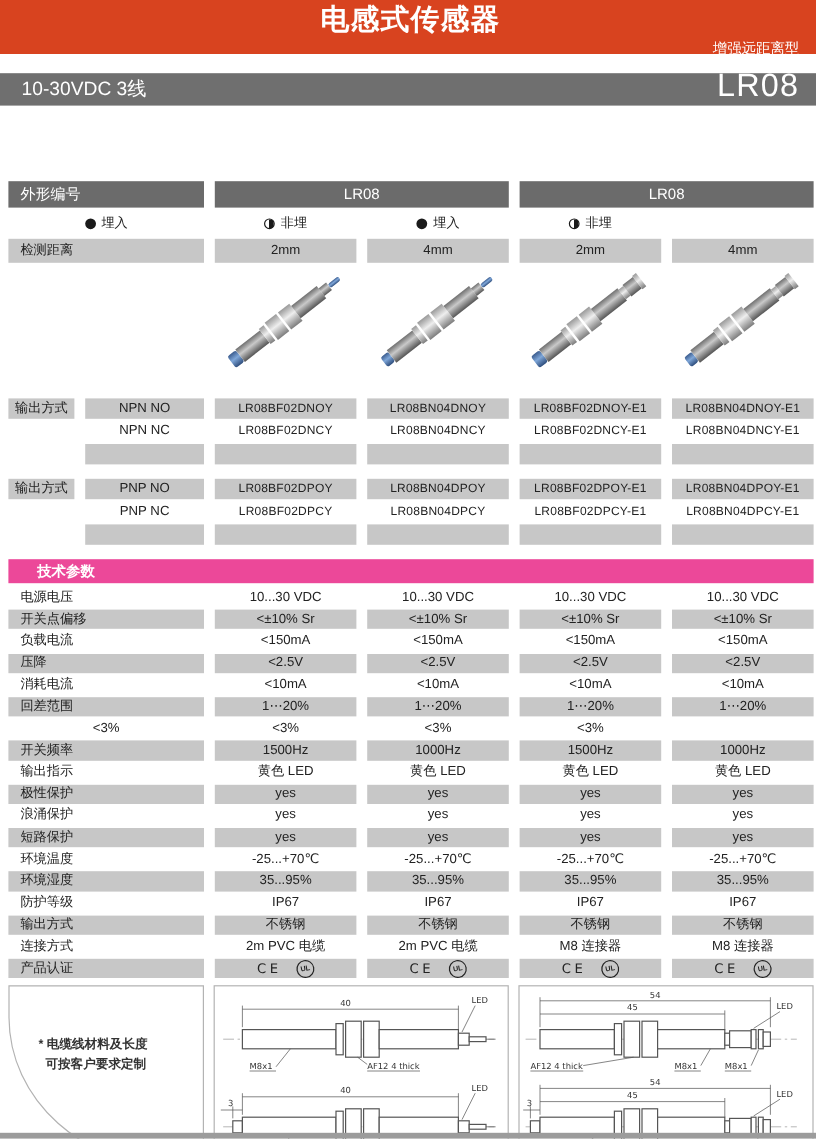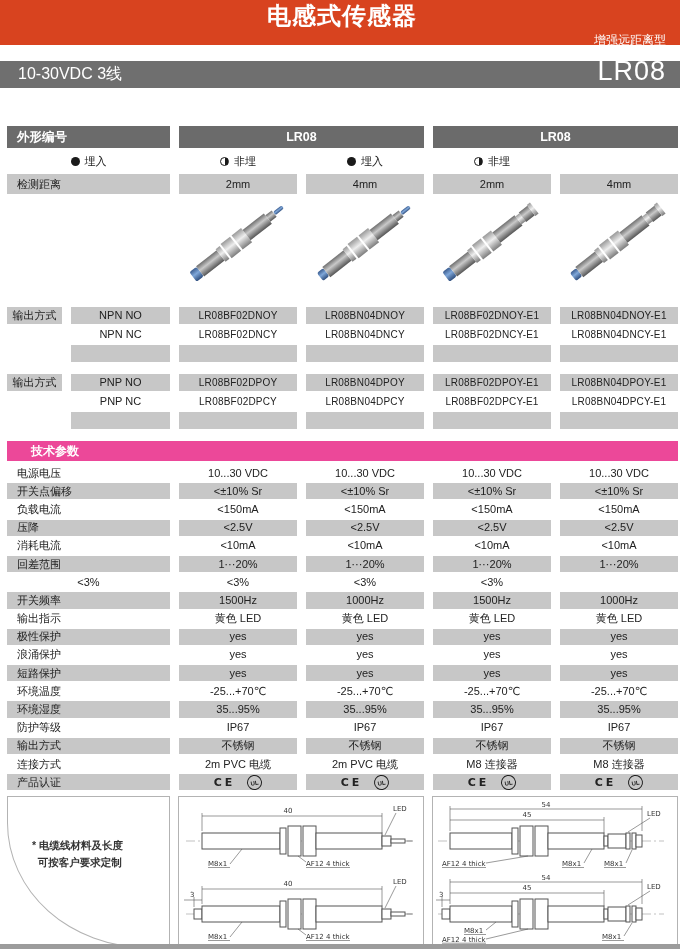--- a/index.html
+++ b/index.html
@@ -12,21 +12,21 @@
   .banner{height:45px;background:#D8431F;color:#fff;display:flex;align-items:center;padding:0 14px 0 18px;box-sizing:border-box;flex-direction:column;}
   .banner h1{font-size:24px;margin:0;font-weight:bold;letter-spacing:1px;}
   .banner .sub{font-size:12px;margin-left:8px;align-self:flex-end;padding-bottom:7px;}
   .banner .model{margin-left:auto;font-size:27px;font-weight:400;letter-spacing:1px;}
   .vbar{height:27px;background:#6F6F6F;color:#fff;font-size:16px;display:flex;align-items:center;padding-left:18px;margin-top:16px;}
   
   .content{padding:0 2px 0 7px;}
   .grid{display:grid;grid-template-columns:163px repeat(4,1fr);column-gap:9px;margin-bottom:3px;}
   .cell{display:flex;align-items:center;justify-content:center;font-size:11px;line-height:1;}
   .gray{background:#C7C7C7;}
-  .hd{background:#6B6B6B;color:#fff;font-weight:bold;font-size:12.5px;}
+  .hd{background:#6B6B6B;color:#fff;font-weight:normal;font-size:12.5px;margin-top:25px;}
   .lab{justify-content:flex-start;padding-left:10px;box-sizing:border-box;}
   .selector{margin-top:38px;}
   .r-head .cell{height:22px;}
   .r-mount .cell,.r-dist .cell{height:20px;}
   .span2a{grid-column:2/4;}
   .span2b{grid-column:4/6;}
   .micon{width:9px;height:9px;border-radius:50%;margin-right:5px;display:inline-block;box-sizing:border-box;}
   .micon.flush{background:#1a1a1a;}
   .micon.non-flush{border:1.5px solid #1a1a1a;background:linear-gradient(90deg,#fff 50%,#1a1a1a 50%);}
   
@@ -34,21 +34,21 @@
   .photo-cell{display:flex;justify-content:center;align-items:center;}
   
   .ogrid{display:grid;grid-template-columns:55px 99px repeat(4,1fr);column-gap:9px;row-gap:2px;margin-bottom:12px;}
   .ogrid .cell{height:17px;}
   .olabel{grid-column:1;grid-row:1/span 3;font-size:11px;}
   .pnum{font-size:10px;letter-spacing:0.2px;}
   
   .section-bar{height:20px;background:#ec4899;color:#fff;font-weight:bold;font-size:12px;display:flex;align-items:center;padding-left:24px;margin:12px 0 4px 0;}
   .trow{margin-bottom:2px;}
   .trow .cell{height:16.2px;}
-  .ce-mark{font-size:11px;font-weight:700;letter-spacing:3px;font-family:"DejaVu Sans",sans-serif;}
+  .ce-mark{font-size:11px;font-weight:400;letter-spacing:3px;font-family:"DejaVu Sans",sans-serif;}
   .ul-badge{width:13px;height:13px;border:1.2px solid #222;border-radius:50%;display:inline-flex;align-items:center;justify-content:center;margin-left:12px;font-size:6px;font-weight:bold;transform:rotate(-10deg);background:#fff0;}
   
   .bottom{display:flex;gap:8px;margin-top:6px;}
   .note-box{width:163px;box-sizing:border-box;border:1px solid #b3b3b3;border-bottom-left-radius:140px 125px;height:152px;position:relative;background:#fff;}
   .note-text{position:absolute;top:40px;left:24px;font-size:10.5px;line-height:1.6;color:#333;font-weight:bold;}
   .draw-box{flex:1;border:1px solid #b3b3b3;height:152px;box-sizing:border-box;display:flex;flex-direction:column;justify-content:space-between;padding:3px 1px;background:#fff;}
   .dwg{display:block;}
   .dwg .body{fill:#fff;stroke:#555;stroke-width:1;}
   .dwg .cl{stroke:#999;stroke-width:0.6;stroke-dasharray:9 3 2 3;}
   .dwg .dim,.dwg .lead{stroke:#555;stroke-width:0.6;fill:none;}

